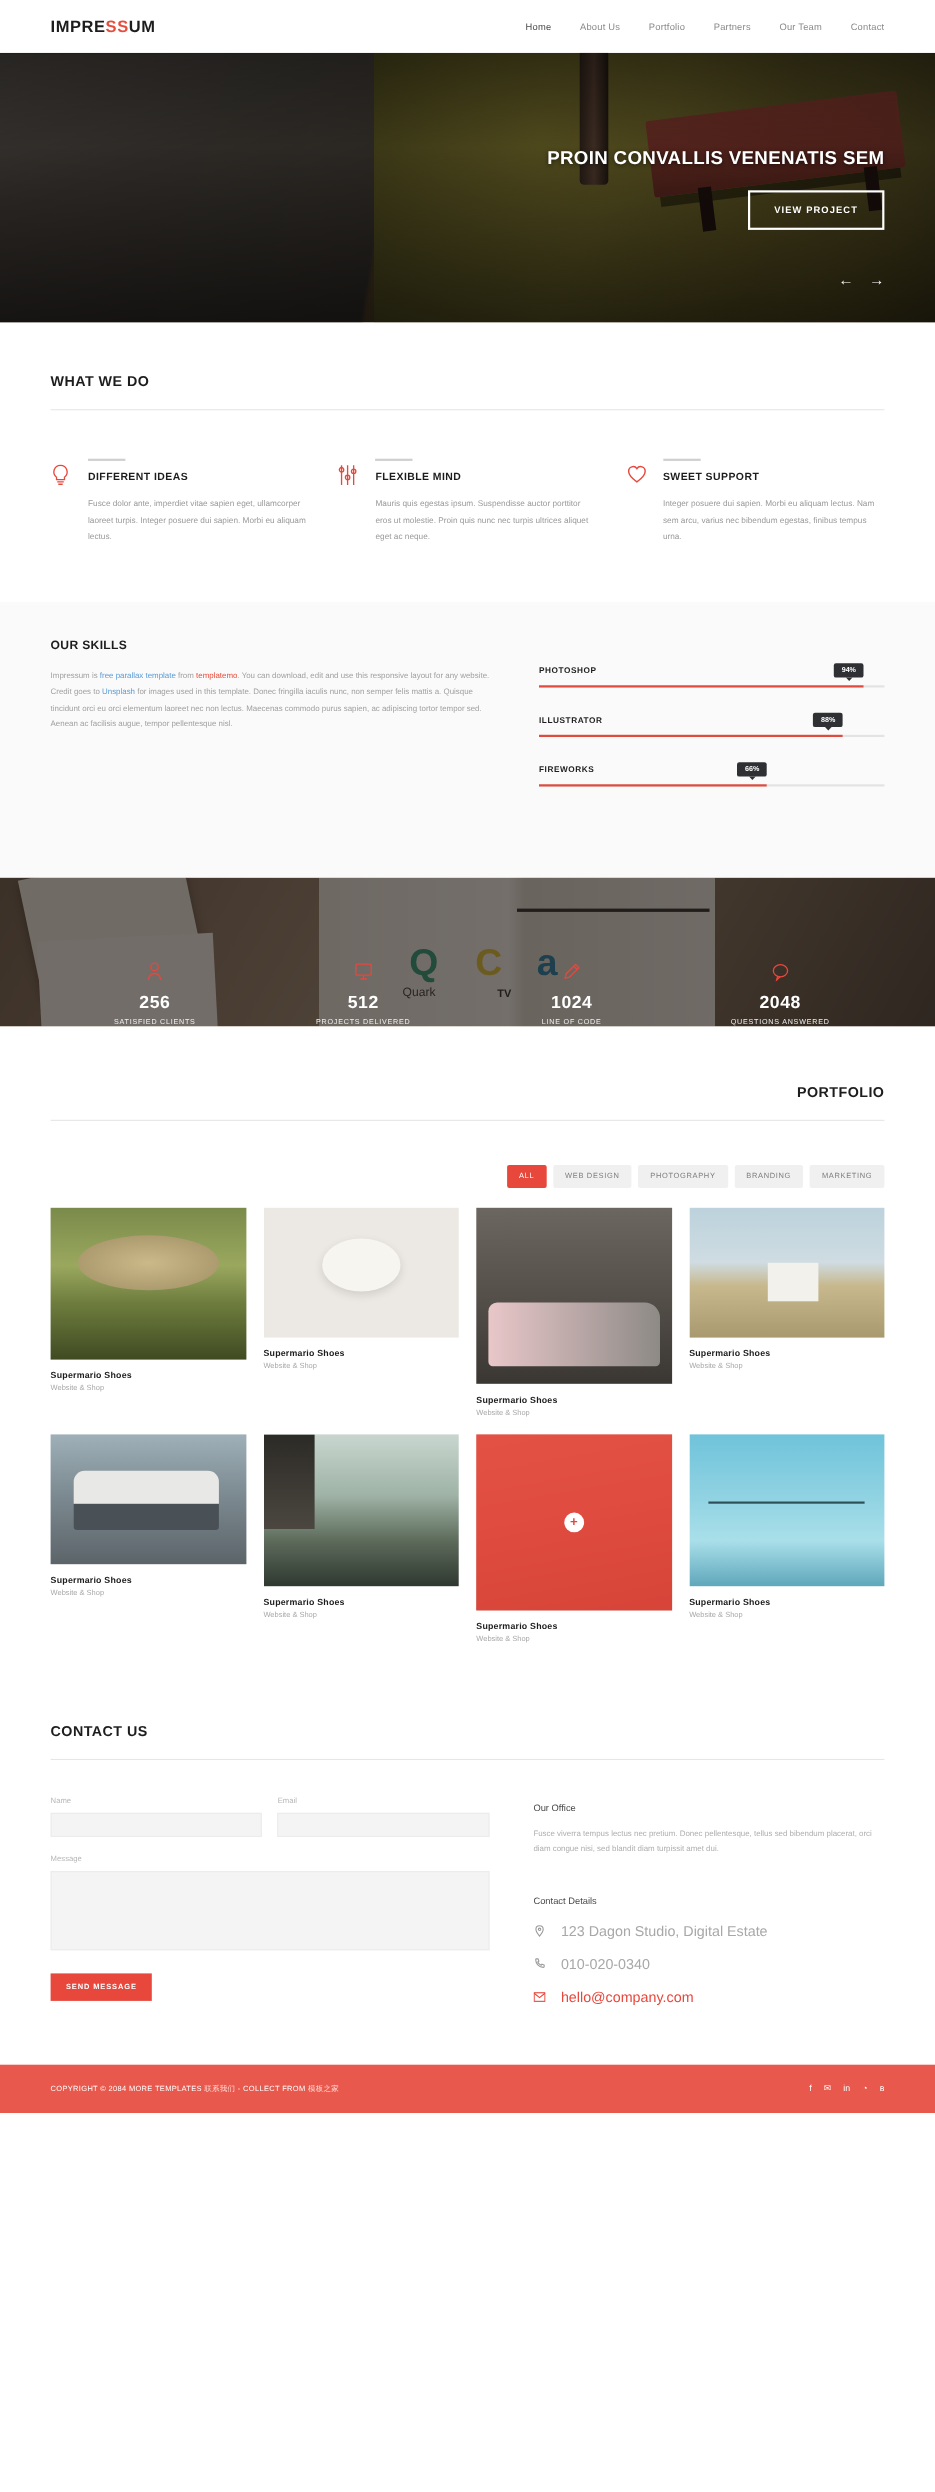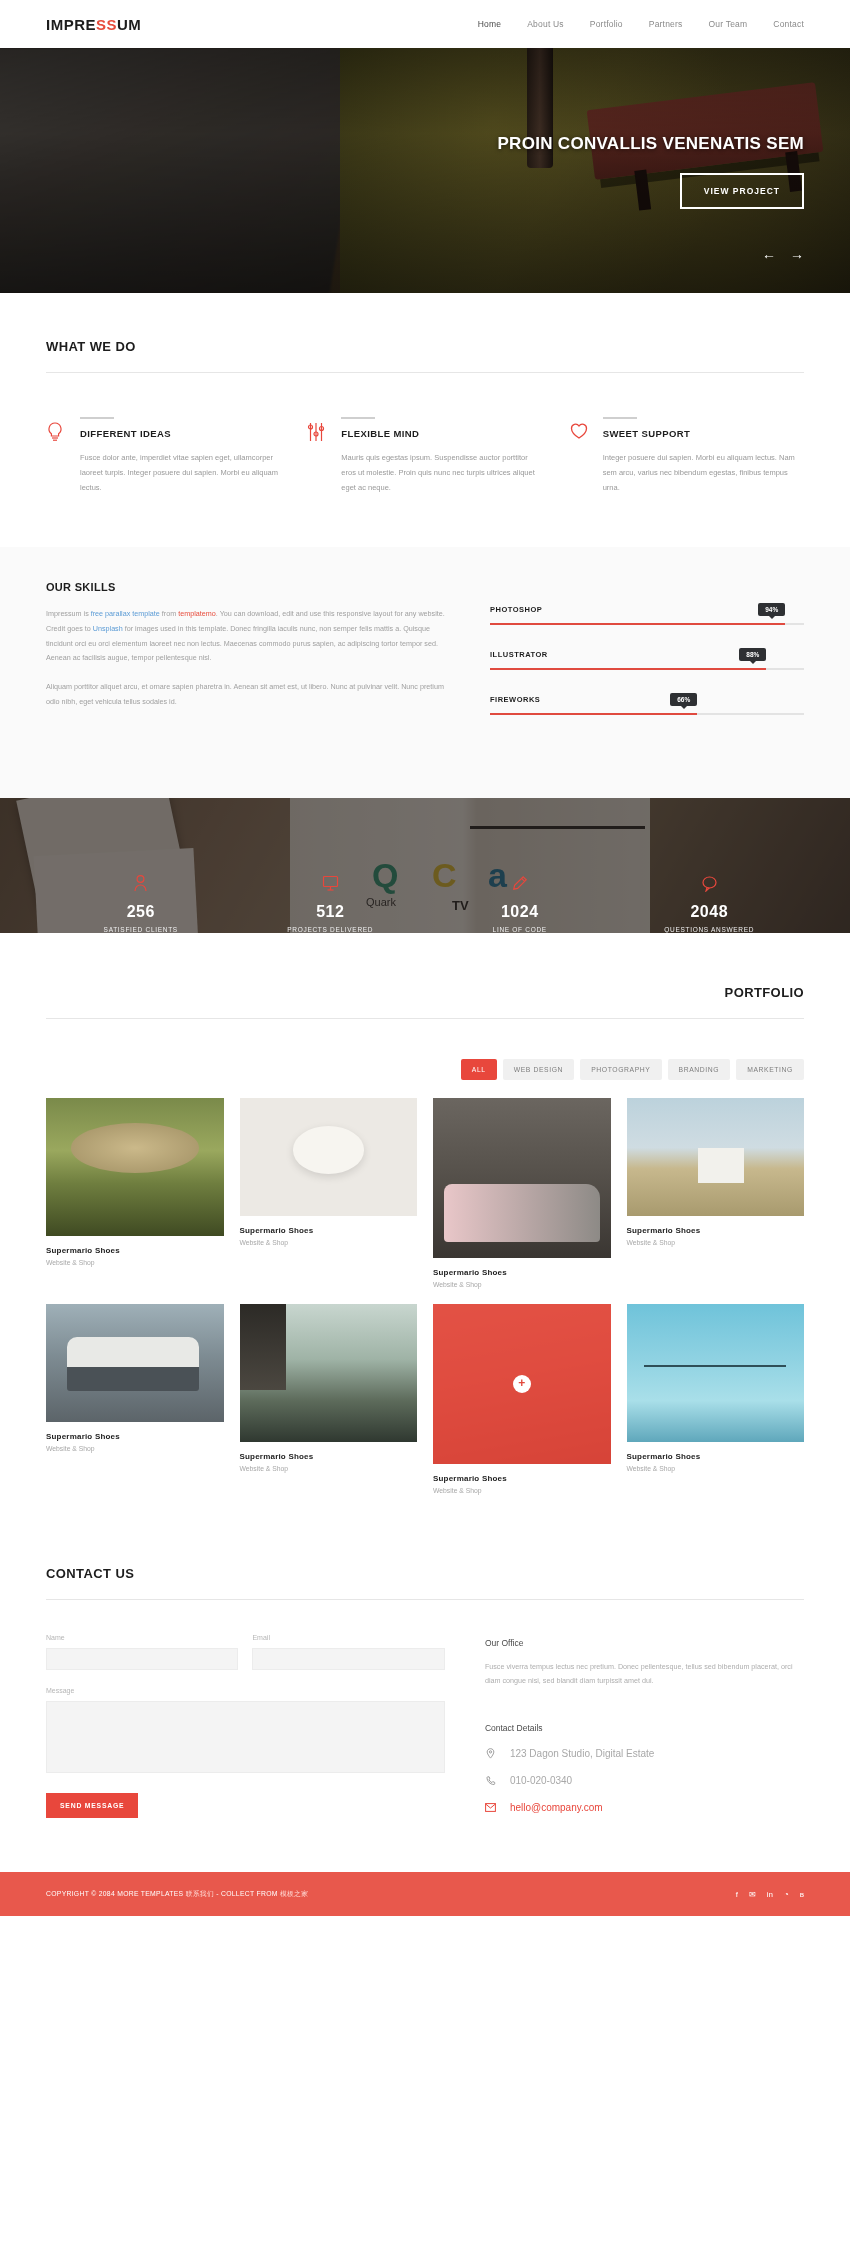--- a/index.html
+++ b/index.html
@@ -103,21 +103,21 @@
     background:#efece4;transform:rotate(-12deg);box-shadow:0 3px 10px rgba(0,0,0,.35);}
   .counters .paper2{position:absolute;left:36px;top:54px;width:160px;height:95px;
     background:#f4f1ea;transform:rotate(-3deg);}
   .counters .book{position:absolute;left:290px;top:-10px;width:360px;height:160px;
     background:linear-gradient(90deg,#e9e6dd 0%,#f6f4ee 48%,#ded9cf 52%,#eceae2 100%);}
   .counters .bline{position:absolute;left:470px;top:28px;width:175px;height:3px;background:#2a2a2a;}
   .counters .q{position:absolute;left:372px;top:58px;font-size:34px;color:#2e9b7a;font-weight:bold;}
   .counters .q2{position:absolute;left:432px;top:58px;font-size:34px;color:#e3c234;font-weight:bold;}
   .counters .q3{position:absolute;left:488px;top:58px;font-size:34px;color:#1f7ea8;font-weight:bold;}
   .counters .qt{position:absolute;left:366px;top:98px;font-size:11px;color:#3a3a3a;}
-  .counters .tv{position:absolute;left:452px;top:100px;font-size:13px;color:#2a2a2a;font-weight:bold;}
+  .counters .tv{position:absolute;left:452px;top:100px;font-size:10px;color:#2a2a2a;font-weight:bold;}
   .counters .ov{position:absolute;inset:0;background:rgba(28,22,18,.60);}
   .counters-inner{position:absolute;inset:0;display:flex;align-items:flex-end;z-index:4;padding:0 46px;}
   .cnt{flex:1;text-align:center;color:#fff;}
   .cnt .ci{height:24px;display:flex;align-items:center;justify-content:center;margin-bottom:8px;}
   .cnt .num{font-size:16px;font-weight:bold;letter-spacing:.5px;}
   .cnt .lbl{font-size:6.5px;letter-spacing:.7px;margin-top:5px;color:#f0f0f0;}
 
   
   .pf-title{font-size:13px;font-weight:bold;color:#1d1d1d;letter-spacing:.4px;
     text-align:right;padding-top:52px;}
@@ -170,21 +170,21 @@
   .fld textarea{width:100%;height:72px;background:#f4f4f4;border:1px solid #ececec;resize:none;}
   .mt{margin-top:17px;}
   .send{margin-top:16px;background:#e8473c;color:#fff;border:0;font-size:6.8px;
     font-weight:bold;letter-spacing:.8px;padding:9px 14px;cursor:pointer;
     font-family:"Liberation Sans",sans-serif;}
   .c-right h5{font-size:8.5px;color:#4a4a4a;font-weight:normal;}
   .c-right p{font-size:7.2px;color:#aeaeae;line-height:2.0;margin-top:12px;}
   .c-right h6{font-size:8.5px;color:#4a4a4a;font-weight:normal;margin-top:34px;}
   .cd{display:flex;align-items:center;gap:13px;margin-top:15px;}
   .cd .ci{width:12px;height:12px;flex:0 0 12px;display:flex;align-items:center;justify-content:center;}
-  .cd .tx{font-size:10px;color:#a8a8a8;}
+  .cd .tx{font-size:13px;color:#a8a8a8;}
   .cd .tx.mail{color:#e8473c;}
 
   
   .footer{background:#e8584c;height:44px;display:flex;align-items:center;
     justify-content:space-between;padding:0 46px;}
   .footer .cp{font-size:6.8px;color:#fff;letter-spacing:.3px;}
   .footer .cp a{color:#ffd9d4;text-decoration:none;}
   .social{display:flex;gap:11px;}
   .social span{color:#fff;font-size:8px;cursor:pointer;}
 </style>
@@ -280,21 +280,20 @@
 
     </div>
   </div>
 
   <div class="skills-band">
     <div class="wrap">
       <div class="skills">
         <div class="skills-left">
           <h2>OUR SKILLS</h2>
           <p><span>Impressum is </span><a href="#">free parallax template</a><span> from </span><a href="#" class="tm">templatemo</a><span>. You can download, edit and use this responsive layout for any website. Credit goes to </span><a href="#">Unsplash</a><span> for images used in this template. Donec fringilla iaculis nunc, non semper felis mattis a. Quisque tincidunt orci eu orci elementum laoreet nec non lectus. Maecenas commodo purus sapien, ac adipiscing tortor tempor sed. Aenean ac facilisis augue, tempor pellentesque nisl.</span></p>
-          <p>Aliquam porttitor aliquet arcu, et ornare sapien pharetra in. Aenean sit amet est, ut libero. Nunc at pulvinar velit. Nunc pretium odio nibh, eget vehicula tellus sodales id.</p>
         </div>
         <div class="skills-right">
 
           <div class="bar-row">
             <div class="bar-head">
               <span class="nm">PHOTOSHOP</span>
               <span class="badge" style="margin-right: 6%;">94%</span>
             </div>
             <div class="track">
                 <i id="b0" style="width: 94%;"></i>

